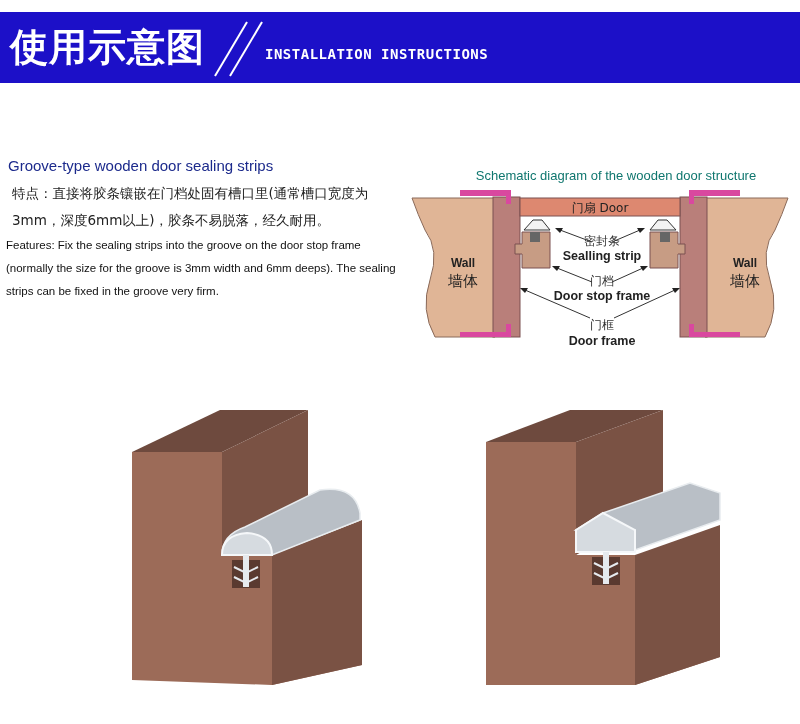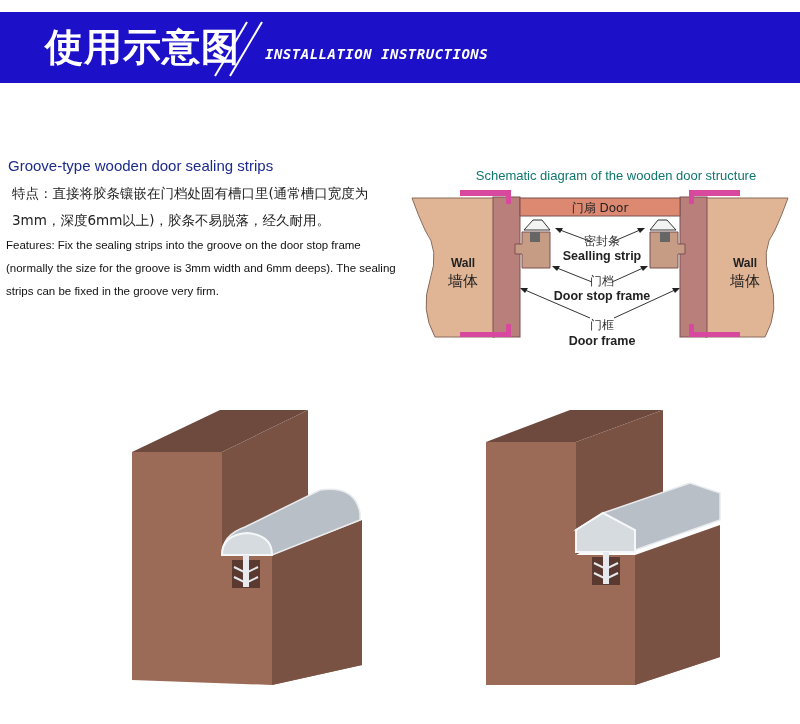--- a/index.html
+++ b/index.html
@@ -1,20 +1,20 @@
 <!DOCTYPE html>
 <html><head>
 <meta charset="utf-8">
 <style>
   html, body { margin:0; padding:0; background:#ffffff; }
   body { width:800px; height:724px; position:relative; overflow:hidden; font-family:"DejaVu Sans", sans-serif; }
   .header { position:absolute; left:0; top:12px; width:800px; height:71px; background:#1c10c8; }
-  .header-title { position:absolute; left:10px; top:10px; color:#fff; font-size:38px; font-weight:bold; letter-spacing:1px; line-height:50px; font-family:"DejaVu Sans", sans-serif;margin-left:35px; }
+  .header-title { position:absolute; left:10px; top:10px; color:#fff; font-size:38px; font-weight:bold; letter-spacing:1px; line-height:50px; font-family:"DejaVu Sans", sans-serif; }
   .header-slash { position:absolute; left:205px; top:6px; width:70px; height:60px; }
-  .header-sub { position:absolute; left:265px; top:34px; color:#fff; font-size:14px; font-weight:bold; font-family:"DejaVu Sans Mono", monospace; letter-spacing:0.5px;font-style:italic; }
+  .header-sub { position:absolute; left:265px; top:34px; color:#fff; font-size:14px; font-weight:bold; font-family:"DejaVu Sans Mono", monospace; letter-spacing:0.5px; }
   .left-block { position:absolute; left:4px; top:150px; width:400px; }
   .cn-title { color:#1c2a8c; font-size:33px; line-height:38px; margin:0; letter-spacing:1px; }
   .en-title { color:#1c2a8c; font-size:15px; line-height:20px; margin:6px 0 0 4px; font-family:"Liberation Sans", sans-serif; }
   .cn-feature { color:#222; font-size:13.5px; line-height:27px; margin:4px 0 0 8px; }
   .en-feature { color:#111; font-size:11.5px; line-height:23px; margin:0 0 0 2px; font-family:"Liberation Sans", sans-serif; }
   .schematic { position:absolute; left:400px; top:140px; width:400px; height:220px; }
   .sch-cn-title { position:absolute; left:0; width:400px; top:5px; text-align:center; font-size:18px; font-weight:bold; color:#111; }
   .sch-en-title { position:absolute; left:16px; width:400px; top:28px; text-align:center; font-size:13px; color:#0f766e; font-family:"Liberation Sans", sans-serif; }
   .sch-svg { position:absolute; left:0; top:0; }
   .product { position:absolute; }

